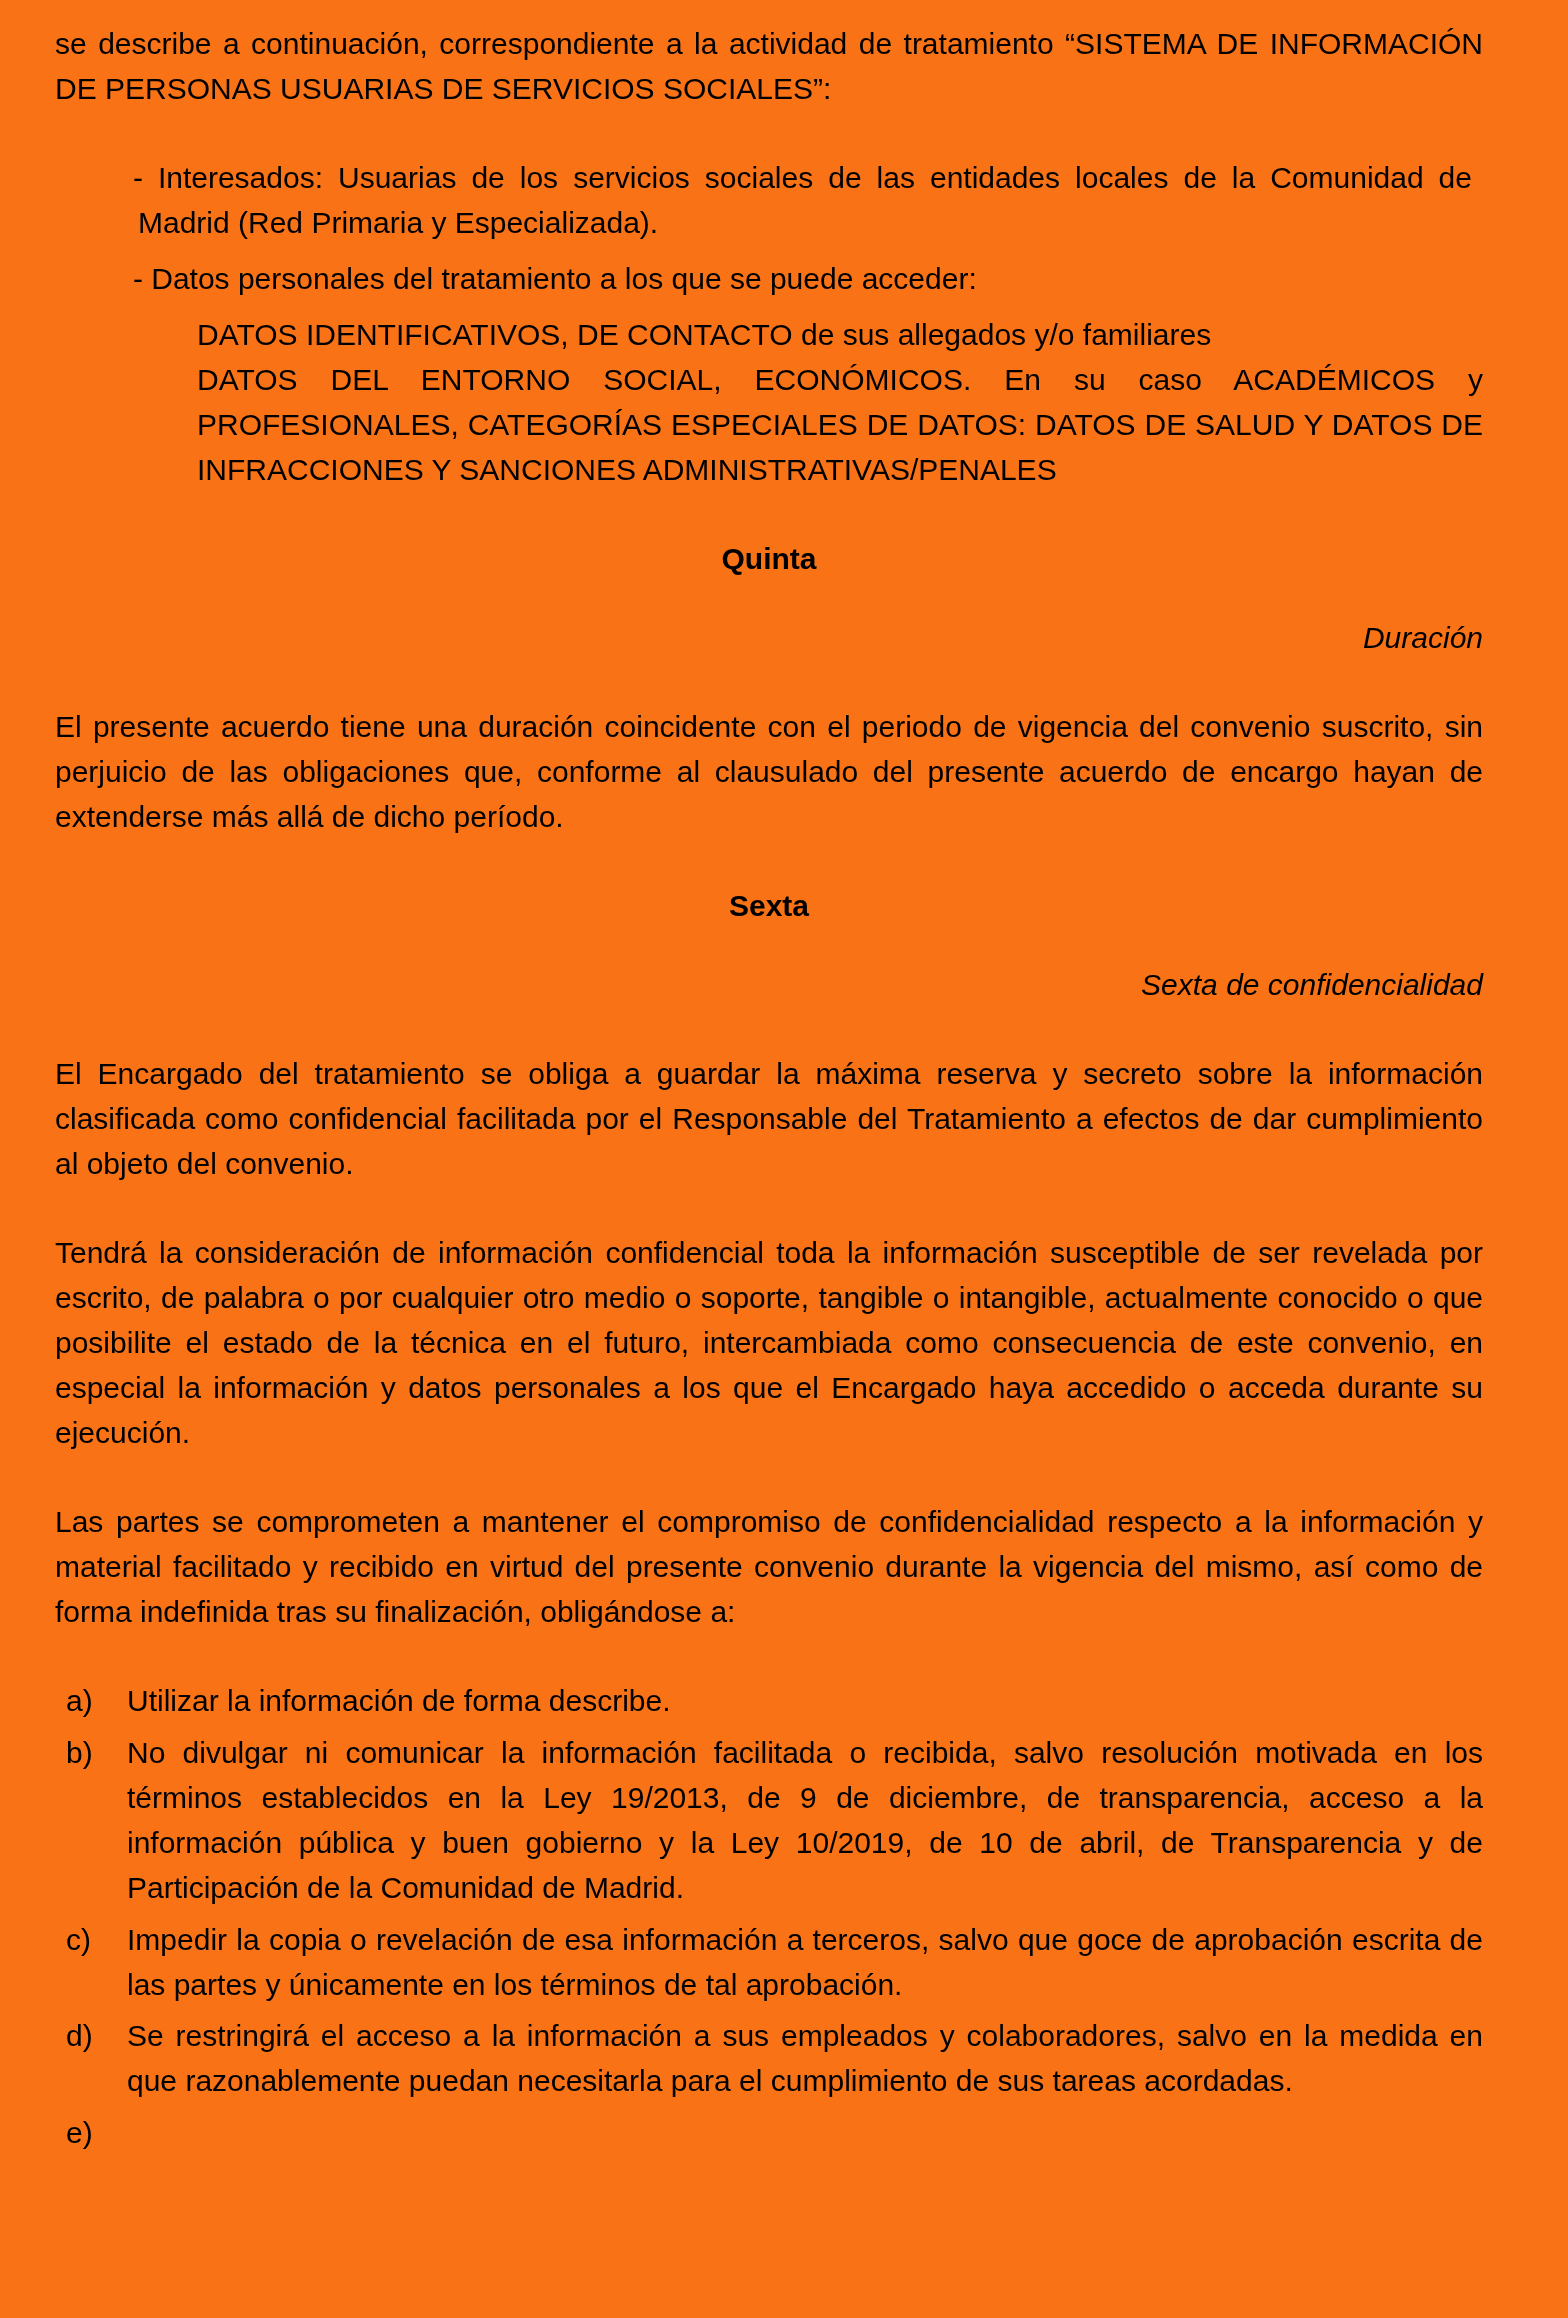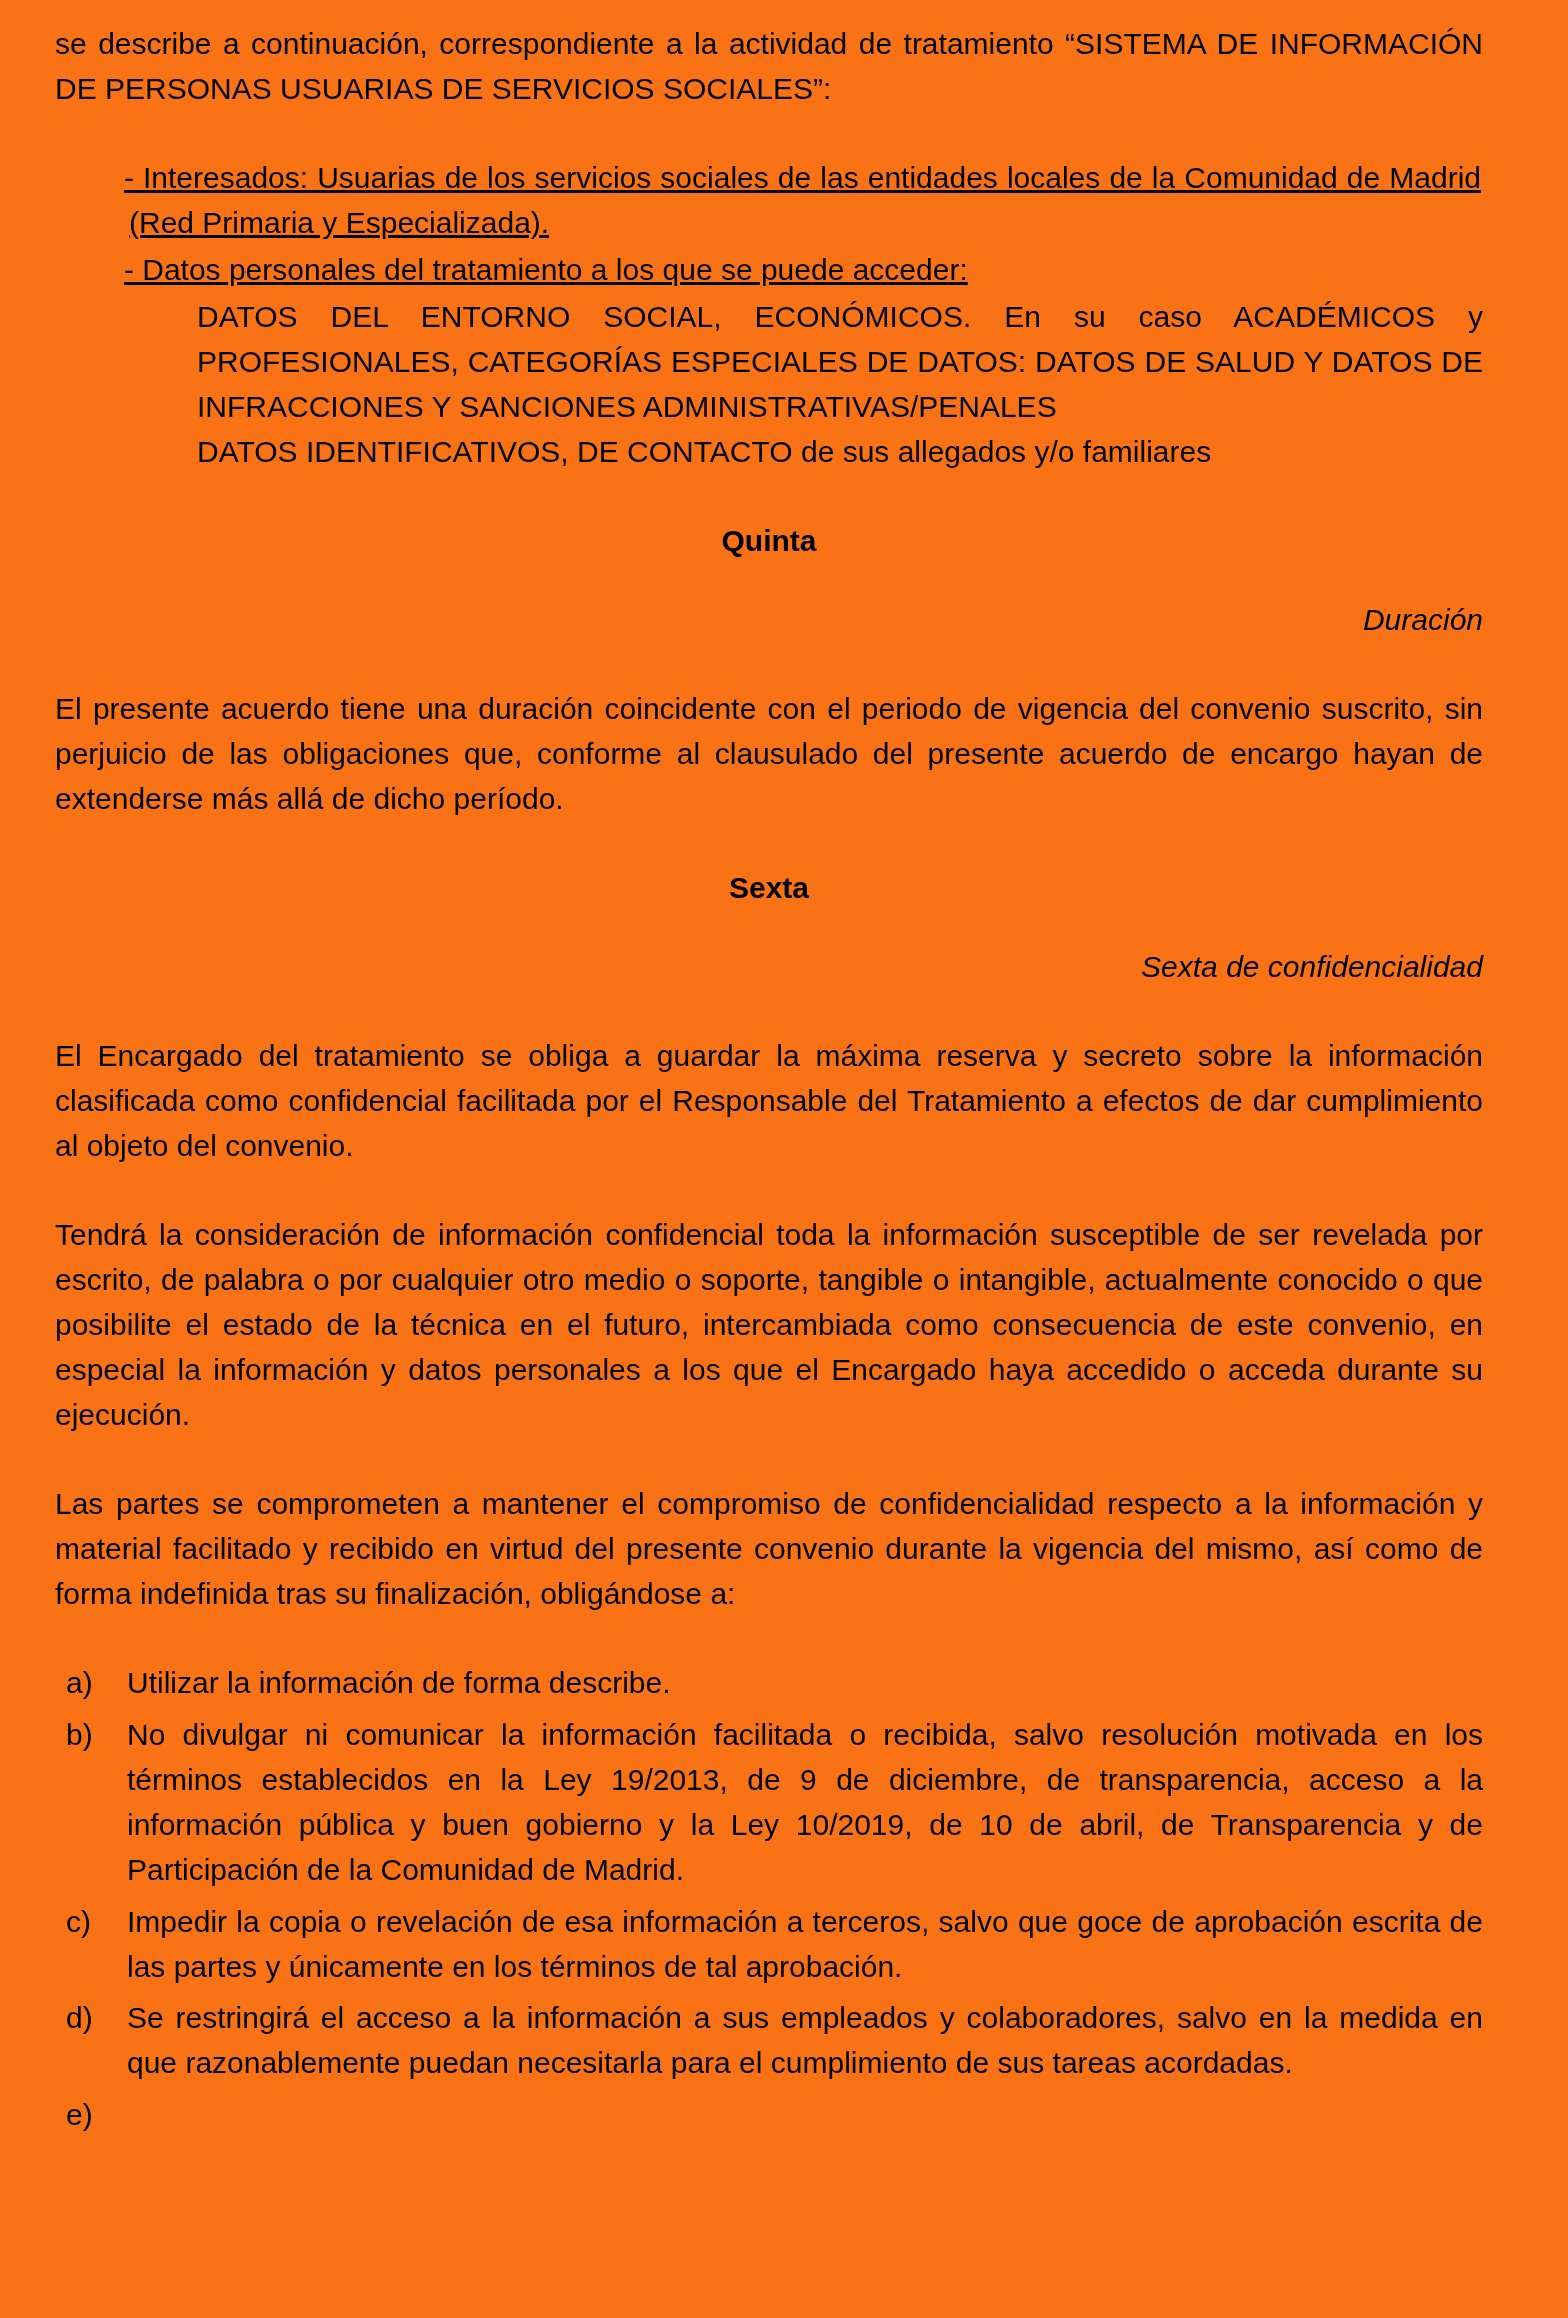--- a/index.html
+++ b/index.html
@@ -24,25 +24,24 @@
     line-height: 45px;
   }
   .para {
     margin: 0 0 44px 0;
     text-align: justify;
   }
   .dash-list {
     margin: 0 0 44px 0;
   }
   .dash-item {
-    margin: 2px;
+    margin: 11px;
     padding-left: 72px;
     text-indent: -5.1px;
     text-align: justify;
-    text-decoration: underline;
   }
   .sub-list {
     margin: 0;
   }
   .sub-item {
     margin: 0;
     padding-left: 142px;
     text-align: justify;
   }
   .heading {
@@ -76,22 +75,22 @@
 <body>
 
 <div class="page">
 
   <p class="para">se describe a continuación, correspondiente a la actividad de tratamiento “SISTEMA DE INFORMACIÓN DE PERSONAS USUARIAS DE SERVICIOS SOCIALES”:</p>
 
   <div class="dash-list">
     <p class="dash-item">- Interesados: Usuarias de los servicios sociales de las entidades locales de la Comunidad de Madrid (Red Primaria y Especializada).</p>
     <p class="dash-item">- Datos personales del tratamiento a los que se puede acceder:</p>
     <div class="sub-list">
+      <p class="sub-item">DATOS IDENTIFICATIVOS, DE CONTACTO de sus allegados y/o familiares</p>
       <p class="sub-item">DATOS DEL ENTORNO SOCIAL, ECONÓMICOS. En su caso ACADÉMICOS y PROFESIONALES, CATEGORÍAS ESPECIALES DE DATOS: DATOS DE SALUD Y DATOS DE INFRACCIONES Y SANCIONES ADMINISTRATIVAS/PENALES</p>
-      <p class="sub-item">DATOS IDENTIFICATIVOS, DE CONTACTO de sus allegados y/o familiares</p>
     </div>
   </div>
 
   <div>
     <p class="heading">Quinta</p>
     <p class="subheading">Duración</p>
     <p class="para">El presente acuerdo tiene una duración coincidente con el periodo de vigencia del convenio suscrito, sin perjuicio de las obligaciones que, conforme al clausulado del presente acuerdo de encargo hayan de extenderse más allá de dicho período.</p>
   </div>
 
   <div>

